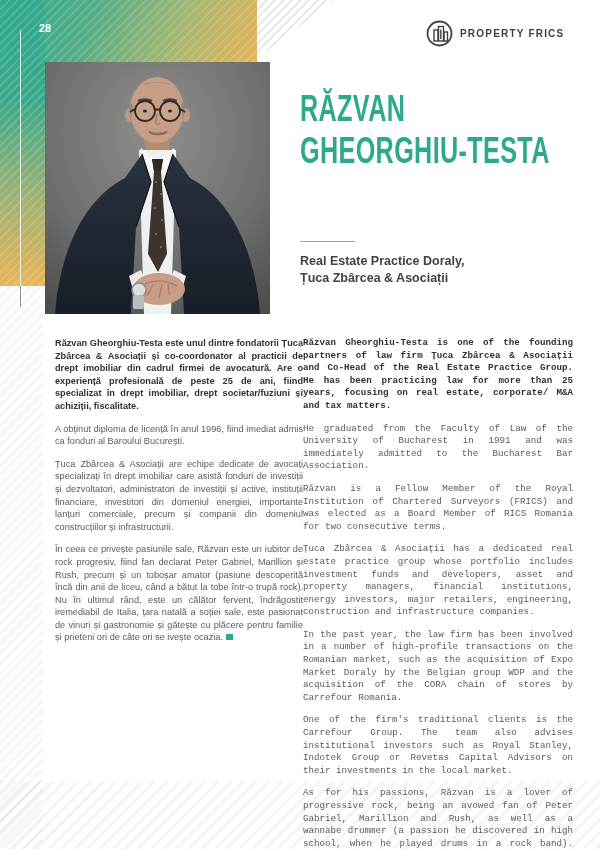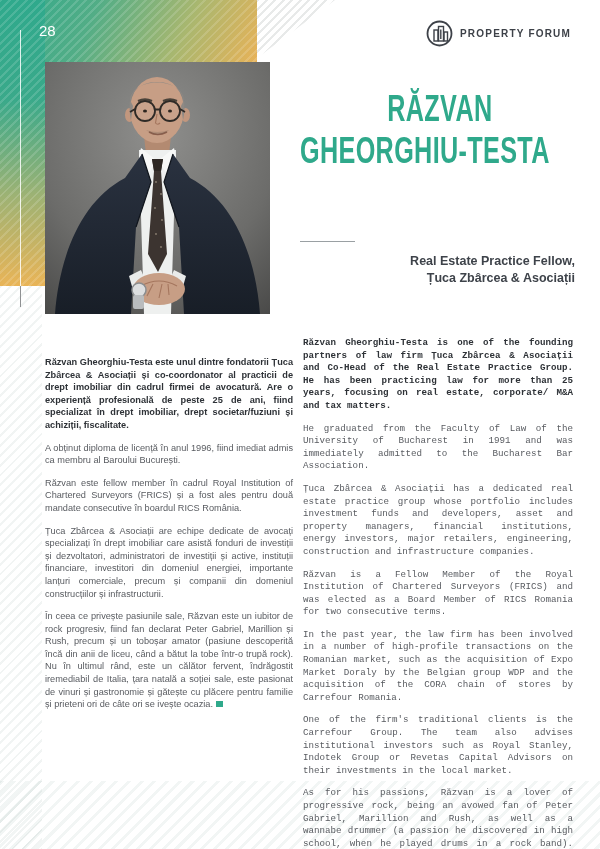--- a/index.html
+++ b/index.html
@@ -16,38 +16,38 @@
   .stripes{position:absolute;inset:0;
     background:repeating-linear-gradient(135deg,rgba(255,255,255,0.14) 0 2px,transparent 2px 6px);}
   .wedge{position:absolute;left:257px;top:0;width:78px;height:58px;
     background:repeating-linear-gradient(135deg,rgba(150,158,156,0.22) 0 2px,transparent 2px 6px);
     clip-path:polygon(0 0,100% 0,0 100%);}
   .margin-stripes{position:absolute;left:0;top:286px;width:42px;height:563px;
     background:repeating-linear-gradient(135deg,rgba(120,150,143,0.10) 0 2px,transparent 2px 7px);}
   .bottom-stripes{position:absolute;left:0;bottom:0;width:600px;height:68px;
     background:repeating-linear-gradient(135deg,rgba(110,150,140,0.09) 0 3px,transparent 3px 9px);}
   
-  .pagenum{position:absolute;left:39px;top:22px;color:#ffffff;font-size:15px;font-weight:normal;}
+  .pagenum{position:absolute;left:39px;top:22px;color:#ffffff;font-size:11px;font-weight:bold;}
   .vline-w{position:absolute;left:20px;top:30px;width:1px;height:256px;background:rgba(255,255,255,0.85);}
   .vline-g{position:absolute;left:20px;top:286px;width:1px;height:21px;background:#8f9193;}
   
   .logo{position:absolute;left:426px;top:20px;display:flex;align-items:center;gap:7px;}
   .logo-text{color:#3d4148;font-size:10px;font-weight:bold;letter-spacing:1.2px;}
   
   .photo{position:absolute;left:45px;top:62px;width:225px;height:252px;}
   
-  .headline{position:absolute;left:300px;top:88px;width:275px;text-align:right;}
+  .headline{position:absolute;left:300px;top:88px;width:275px;}
   .title-line{color:#2fa98b;font-weight:bold;font-size:36px;line-height:42px;
     letter-spacing:0.5px;white-space:nowrap;transform:scaleX(0.70);transform-origin:0 50%;}
   .divider{width:55px;height:0;border-top:1px solid #9aa0a3;margin:69px 0 11px 0;}
   .subtitle-line{color:#3e434a;font-size:12.5px;line-height:16.5px;font-weight:600;}
   
   .col{position:absolute;top:337px;color:#585b60;font-size:9.2px;line-height:12.6px;
     text-align:justify;}
-  .col.left{left:45px;width:248px;margin-top:19px;}
+  .col.left{left:55px;width:248px;}
   .col.right{left:303px;width:270px;font-family:Liberation Mono, monospace;}
   .para{margin:0 0 10px 0;}
   .para.lead{font-weight:bold;color:#2e3237;}
   .endmark{display:inline-block;width:6.5px;height:6.5px;margin-left:3px;}
   .endmark.teal{background:#2fa98b;}
   .endmark.orange{background:#e8b267;}
 </style>
 </head>
 <body>
 
@@ -72,21 +72,21 @@
       <svg width="27" height="27" viewBox="0 0 27 27">
         <circle cx="13.5" cy="13.5" r="12" fill="none" stroke="#3d4148" stroke-width="1.8"></circle>
         <g fill="none" stroke="#3d4148" stroke-width="1.4">
           <rect x="8" y="10" width="4" height="11"></rect>
           <rect x="12.5" y="6.5" width="5" height="14.5"></rect>
           <rect x="18" y="12" width="3.5" height="9"></rect>
           <line x1="14.8" y1="9.5" x2="14.8" y2="19"></line>
         </g>
       </svg>
     </span>
-    <span class="logo-text">PROPERTY FORUM</span>
+    <span class="logo-text">PROPERTY FRICS</span>
   </div>
 
   <div class="photo">
     <svg width="225" height="252" viewBox="0 0 225 252">
       <defs>
         <radialGradient id="pbg" cx="50%" cy="28%" r="90%">
           <stop offset="0" stop-color="#8f8f8d"></stop>
           <stop offset="0.6" stop-color="#6c6c6a"></stop>
           <stop offset="1" stop-color="#474746"></stop>
         </radialGradient>
@@ -150,35 +150,34 @@
       <path d="M112,52 L110.5,61 Q112.5,63.5 115,61" fill="none" stroke="#a5765e" stroke-width="1.2"></path>
       <path d="M104,70 Q112.5,75 122,70" fill="none" stroke="#8c5f4c" stroke-width="1.6"></path>
       <path d="M101,68 Q112,72 124,68 L122,70 Q112.5,75 104,70 Z" fill="#6d5a50" opacity="0.25"></path>
     </svg>
   </div>
 
   <div class="headline">
     <div class="title-line">RĂZVAN</div>
     <div class="title-line">GHEORGHIU-TESTA</div>
     <div class="divider"></div>
-    <div class="subtitle-line">Real Estate Practice Fellow,</div>
+    <div class="subtitle-line">Real Estate Practice Doraly,</div>
     <div class="subtitle-line">Țuca Zbârcea &amp; Asociații</div>
   </div>
 
   <div class="col left">
     <p class="para lead">Răzvan Gheorghiu-Testa este unul dintre fondatorii Țuca Zbârcea &amp; Asociații și co-coordonator al practicii de drept imobiliar din cadrul firmei de avocatură. Are o experiență profesională de peste 25 de ani, fiind specializat în drept imobiliar, drept societar/fuziuni și achiziții, fiscalitate.</p>
-    <p class="para">A obținut diploma de licență în anul 1996, fiind imediat admis ca membru al Baroului București.</p>
-    <p class="para">Răzvan este fellow member în cadrul Royal Institution of Chartered Surveyors (FRICS) și a fost ales pentru două mandate consecutive în boardul RICS România.</p>
+    <p class="para">A obținut diploma de licență în anul 1996, fiind imediat admis ca fonduri al Baroului București.</p>
     <p class="para">Țuca Zbârcea &amp; Asociații are echipe dedicate de avocați specializați în drept imobiliar care asistă fonduri de investiții și dezvoltatori, administratori de investiții și active, instituții financiare, investitori din domeniul energiei, importante lanțuri comerciale, precum și companii din domeniul construcțiilor și infrastructurii.</p>
     <p class="para"><span>În ceea ce privește pasiunile sale, Răzvan este un iubitor de rock progresiv, fiind fan declarat Peter Gabriel, Marillion și Rush, precum și un toboșar amator (pasiune descoperită încă din anii de liceu, când a bătut la tobe într-o trupă rock). Nu în ultimul rând, este un călător fervent, îndrăgostit iremediabil de Italia, țara natală a soției sale, este pasionat de vinuri și gastronomie și gătește cu plăcere pentru familie și prieteni ori de câte ori se ivește ocazia.</span><span class="endmark teal"></span></p>
   </div>
 
   <div class="col right">
     <p class="para lead">Răzvan Gheorghiu-Testa is one of the founding partners of law firm Țuca Zbârcea &amp; Asociații and Co-Head of the Real Estate Practice Group. He has been practicing law for more than 25 years, focusing on real estate, corporate/ M&amp;A and tax matters.</p>
     <p class="para">He graduated from the Faculty of Law of the University of Bucharest in 1991 and was immediately admitted to the Bucharest Bar Association.</p>
+    <p class="para">Răzvan is a Fellow Member of the Royal Institution of Chartered Surveyors (FRICS) and was elected as a Board Member of RICS Romania for two consecutive terms.</p>
     <p class="para">Țuca Zbârcea &amp; Asociații has a dedicated real estate practice group whose portfolio includes investment funds and developers, asset and property managers, financial institutions, energy investors, major retailers, engineering, construction and infrastructure companies.</p>
-    <p class="para">Răzvan is a Fellow Member of the Royal Institution of Chartered Surveyors (FRICS) and was elected as a Board Member of RICS Romania for two consecutive terms.</p>
     <p class="para">In the past year, the law firm has been involved in a number of high-profile transactions on the Romanian market, such as the acquisition of Expo Market Doraly by the Belgian group WDP and the acquisition of the CORA chain of stores by Carrefour Romania.</p>
     <p class="para">One of the firm's traditional clients is the Carrefour Group. The team also advises institutional investors such as Royal Stanley, Indotek Group or Revetas Capital Advisors on their investments in the local market.</p>
     <p class="para"><span>As for his passions, Răzvan is a lover of progressive rock, being an avowed fan of Peter Gabriel, Marillion and Rush, as well as a wannabe drummer (a passion he discovered in high school, when he played drums in a rock band). Last but not least, he is an avid traveller, hopelessly in love with his wife's native Italy, is passionate about wine and gastronomy and enjoys cooking for family and friends whenever the opportunity arises.</span><span class="endmark orange"></span></p>
   </div>
 
 </div>
 
 </body></html>

